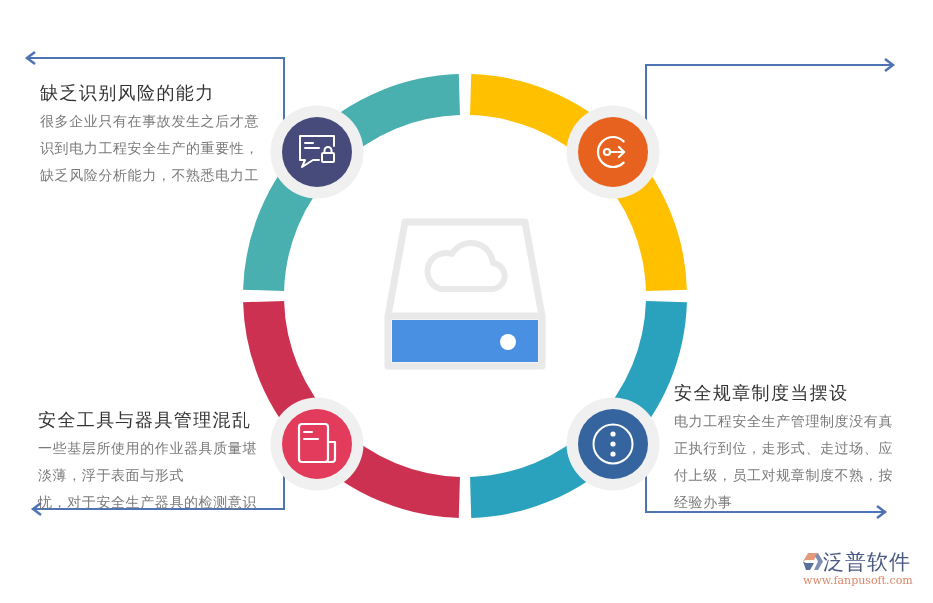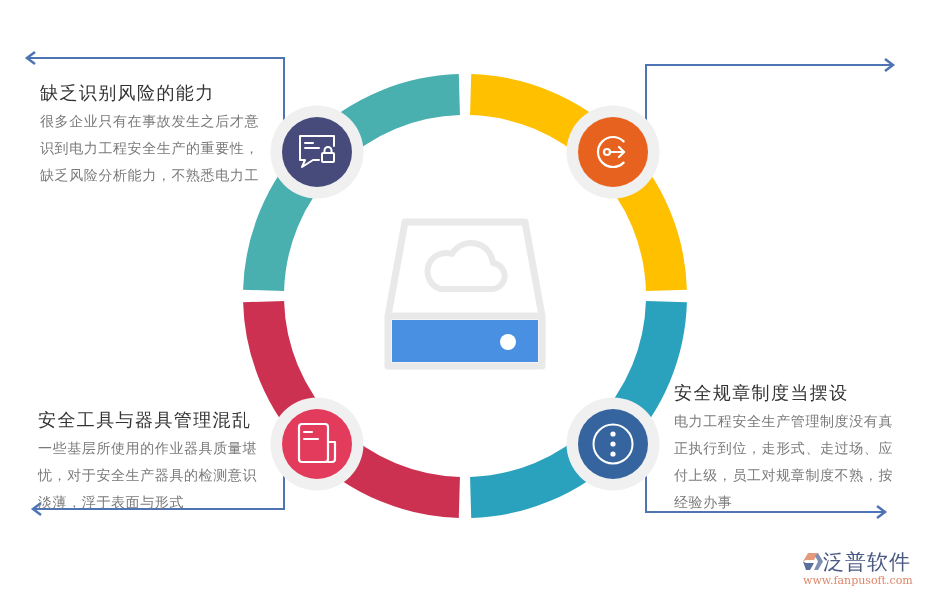--- a/index.html
+++ b/index.html
@@ -116,22 +116,22 @@
   </div>
 </div>
 
 <div class="block" id="blk-tr">
 </div>
 
 <div class="block" id="blk-bl">
   <span class="title">安全工具与器具管理混乱</span>
   <div class="body">
     <span class="line">一些基层所使用的作业器具质量堪</span>
+    <span class="line">淡薄，浮于表面与形式</span>
     <span class="line">忧，对于安全生产器具的检测意识</span>
-    <span class="line">淡薄，浮于表面与形式</span>
   </div>
 </div>
 
 <div class="block" id="blk-br">
   <span class="title">安全规章制度当摆设</span>
   <div class="body">
     <span class="line">电力工程安全生产管理制度没有真</span>
     <span class="line">正执行到位，走形式、走过场、应</span>
     <span class="line">付上级，员工对规章制度不熟，按</span>
     <span class="line">经验办事</span>

